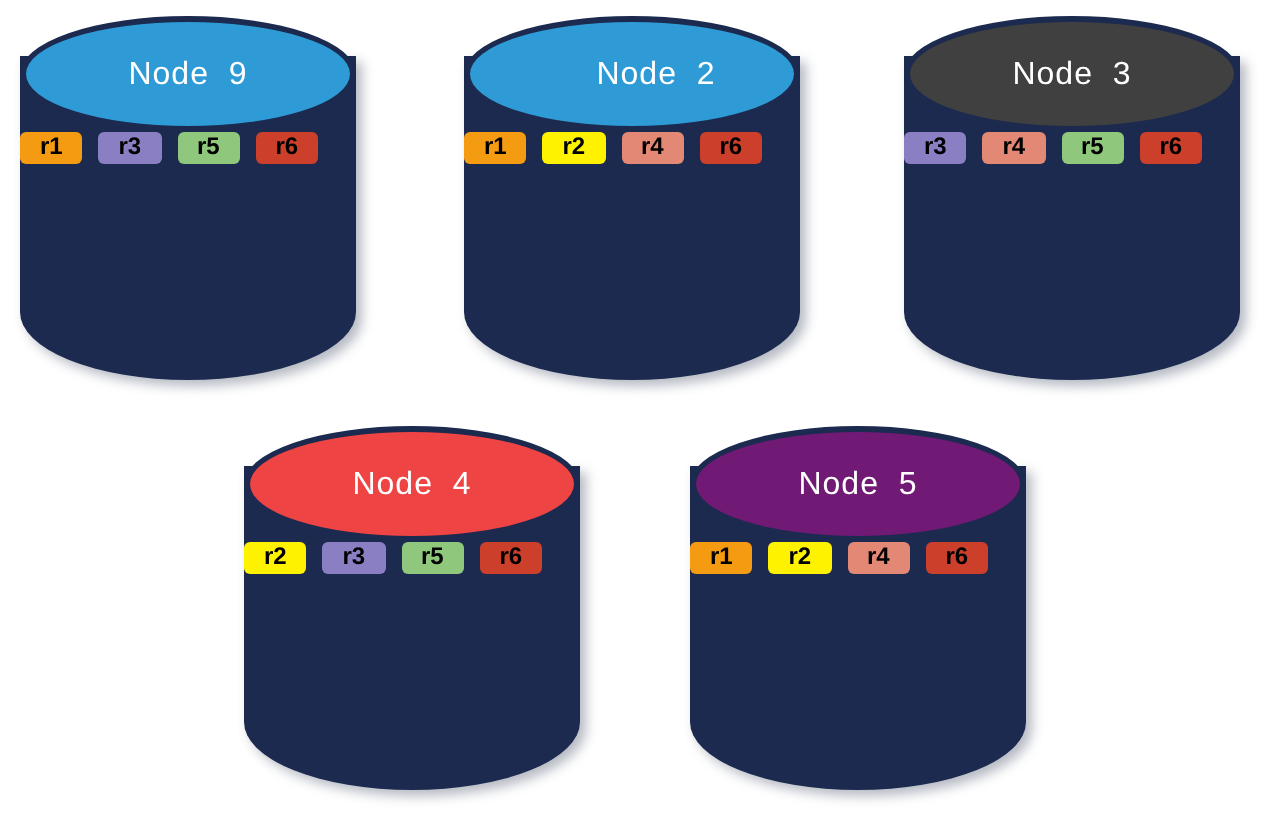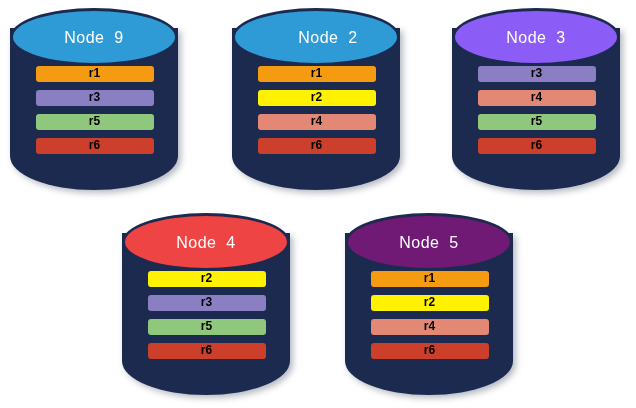--- a/index.html
+++ b/index.html
@@ -63,25 +63,25 @@
     font-size: 16px;
     font-weight: 400;
     letter-spacing: 0.5px;
     white-space: pre;
     position: relative;
     top: 1px;
   }
 
   .bars {
     position: absolute;
-    left: 10px;
+    left: 0;
     top: 58px;
     width: 149px;
     display: flex;
-    flex-direction: column;
+    flex-direction: row;
     align-items: center;
     gap: 8px;
   }
 
   .bar {
     width: 118px;
     height: 16px;
     border-radius: 3px;
     display: flex;
     align-items: center;
@@ -151,21 +151,21 @@
         <div class="bar" style="background: rgb(226, 136, 116);">
           <span class="bar-label">r4</span>
         </div>
         <div class="bar" style="background: rgb(143, 200, 124);">
           <span class="bar-label">r5</span>
         </div>
         <div class="bar" style="background: rgb(204, 63, 43);">
           <span class="bar-label">r6</span>
         </div>
       </div>
-      <div class="cyl-top" style="background: #8b5cf6;">
+      <div class="cyl-top" style="background: #404040;">
         <span class="node-title">Node  3</span>
       </div>
     </div>
     <div class="node" style="left: 122px; top: 213px;">
       <div class="cyl-body" style="background: rgb(27, 42, 78);"></div>
       <div class="bars">
         <div class="bar" style="background: rgb(255, 242, 0);">
           <span class="bar-label">r2</span>
         </div>
         <div class="bar" style="background: rgb(139, 127, 196);">

